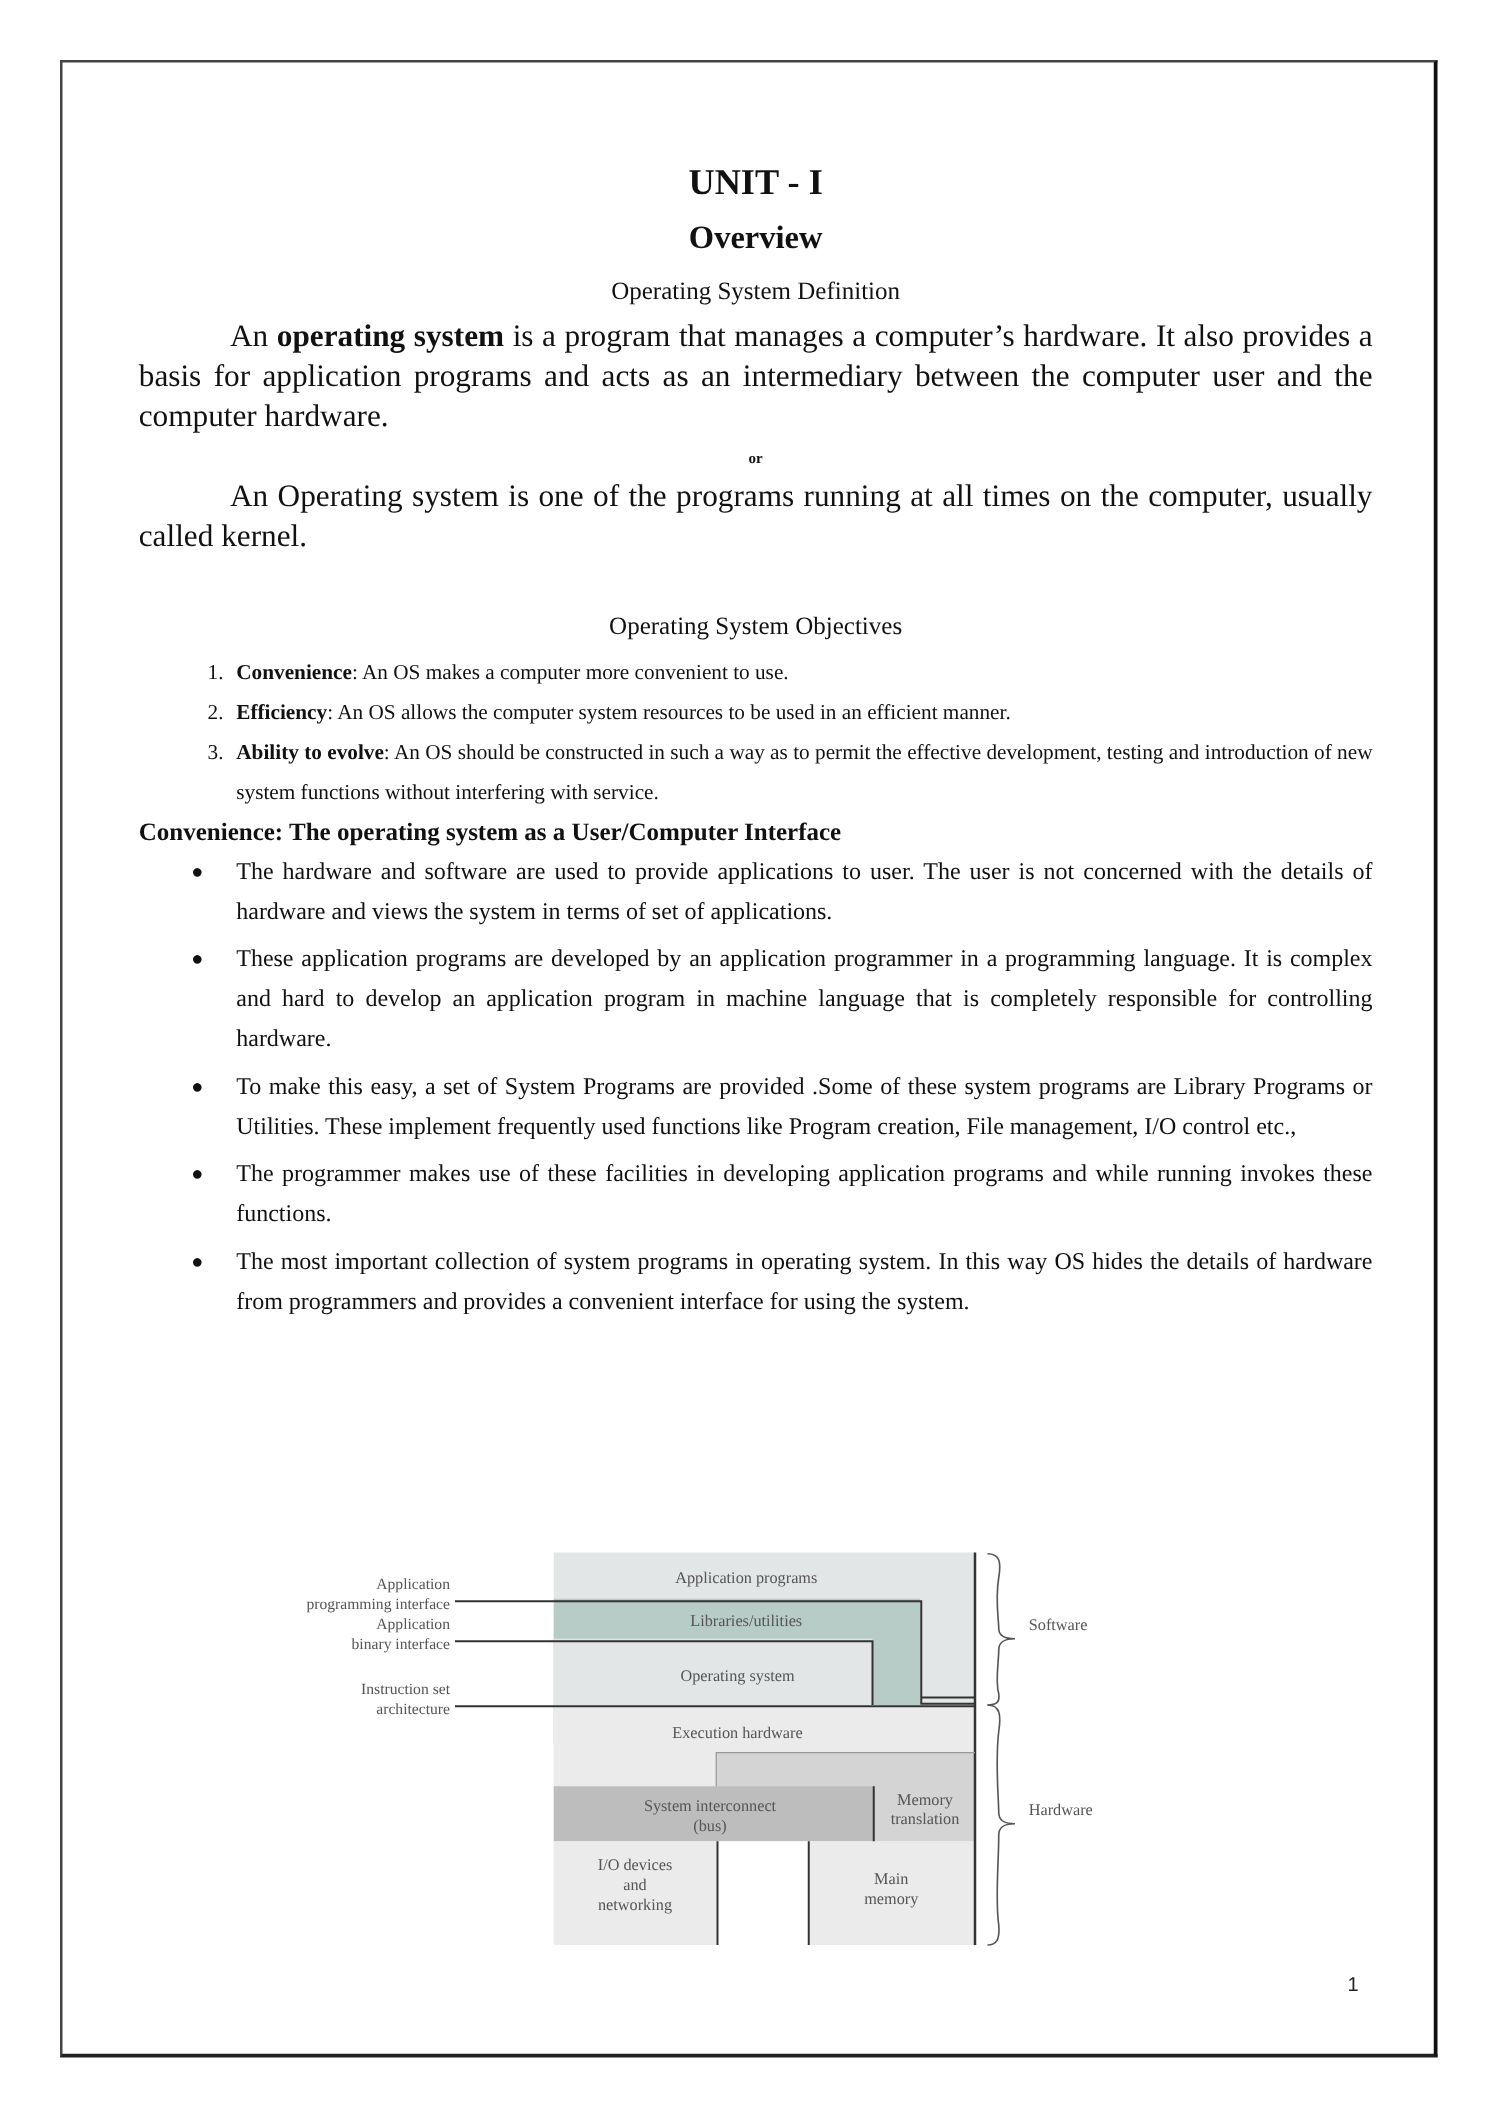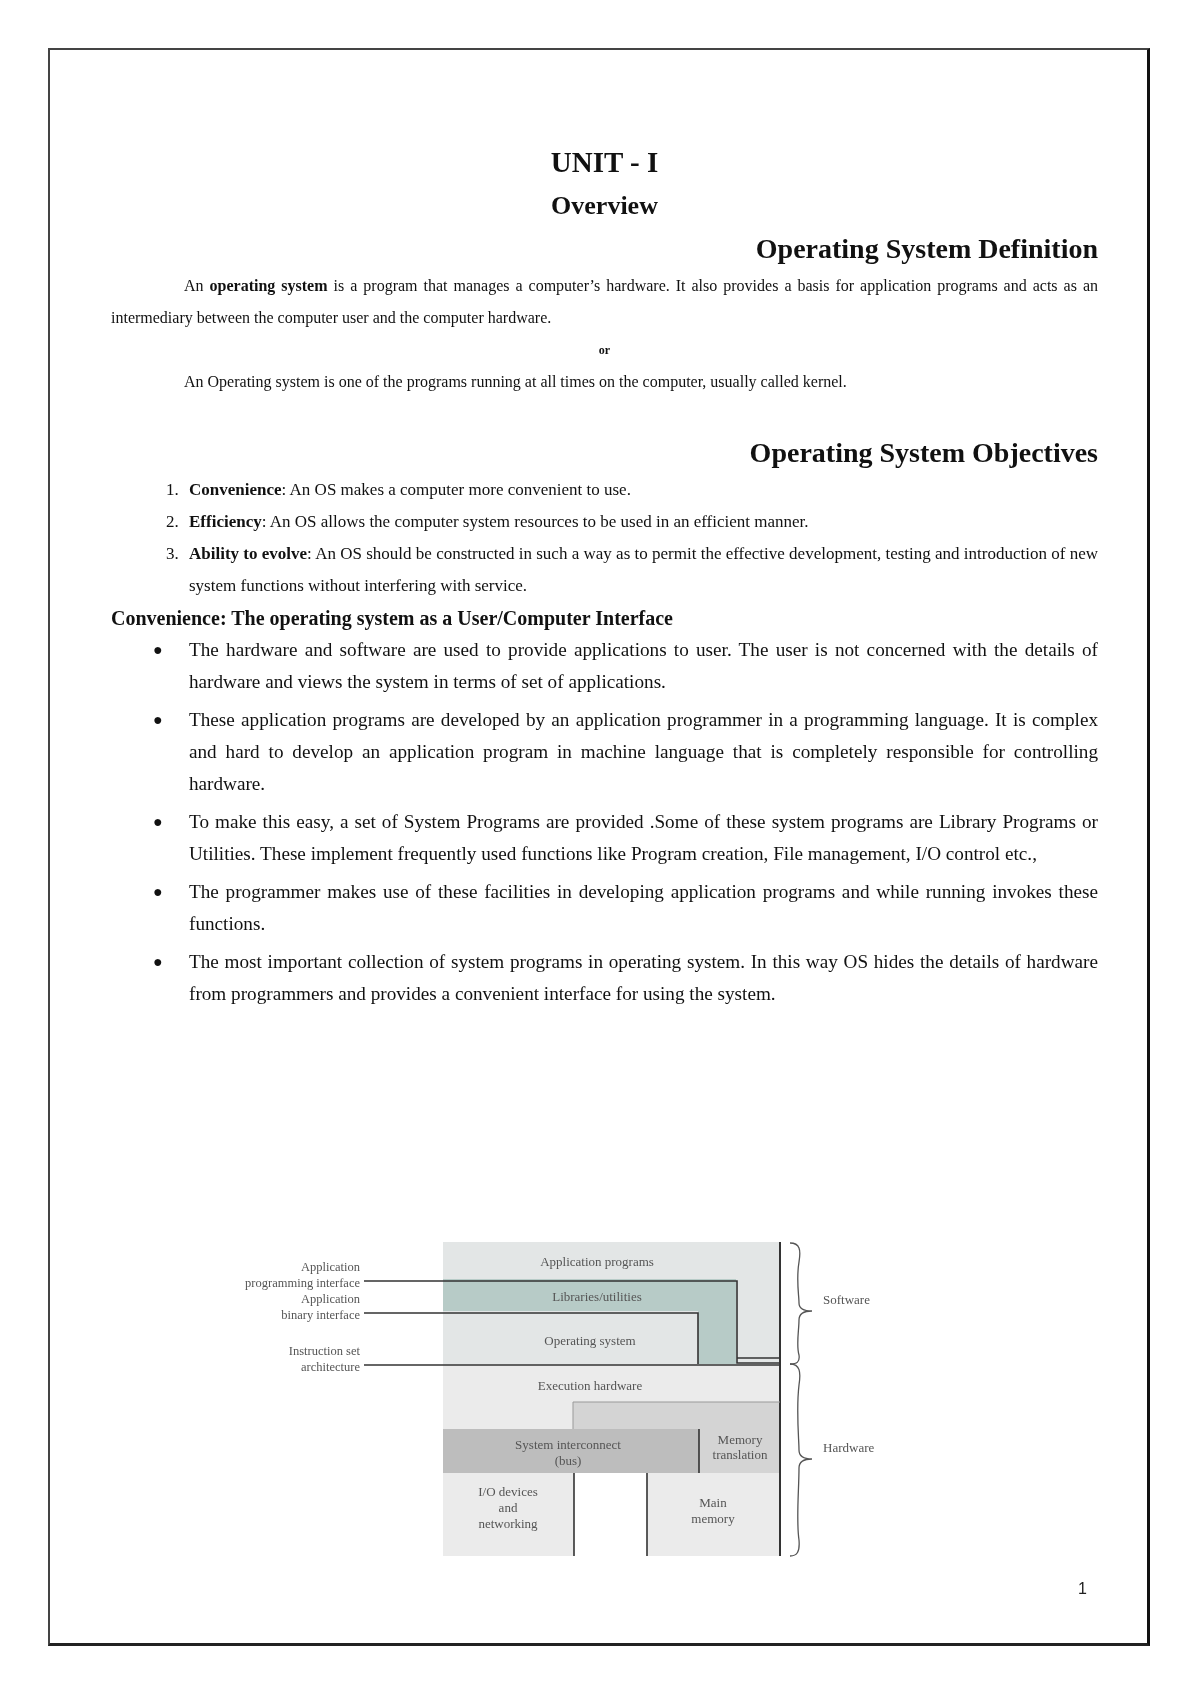--- a/index.html
+++ b/index.html
@@ -1,25 +1,25 @@
 <!DOCTYPE html>
 <html><head>
 <meta charset="utf-8">
 <style>
   html, body { margin: 0; padding: 0; background: #ffffff; }
   body { width: 1200px; height: 1696px; position: relative; overflow: hidden;
          font-family: "Liberation Serif", "DejaVu Serif", serif; color: #111; }
   .page-border { position: absolute; left: 48px; top: 48px; width: 1102px; height: 1598px;
                  border-top: 2px solid #444; border-left: 2px solid #444;
                  border-right: 3px solid #111; border-bottom: 3px solid #222; box-sizing: border-box; }
-  .content { position: absolute; left: 111px; top: 140px; width: 987px; }
+  .content { position: absolute; left: 111px; top: 124px; width: 987px; }
   .unit-title { text-align: center; font-weight: bold; font-size: 29px; margin: 0; line-height: 44px; }
   .overview-title { text-align: center; font-weight: bold; font-size: 26px; margin: 0; line-height: 44px; }
-  .section-title { text-align: right; font-weight: bold; font-size: 28px; margin: 0; line-height: 42px; }
-  .para { font-size: 16px; line-height: 32px; text-align: justify; margin: 0; }
+  .section-title { text-align: center; font-weight: normal; font-size: 20px; margin: 0; line-height: 42px; }
+  .para { font-size: 25px; line-height: 32px; text-align: justify; margin: 0; }
   .indent { text-indent: 73px; }
   .or { text-align: center; font-weight: bold; font-size: 12px; line-height: 32px; margin: 0; }
   .gap { height: 34px; }
   ol.objectives { margin: 0; padding-left: 72px; font-size: 17px; line-height: 32px; }
   ol.objectives li { text-align: justify; padding-left: 6px; }
   .subhead { font-weight: bold; font-size: 20px; line-height: 32px; margin: 0; }
   ul.bullets { margin: 0; padding-left: 72px; font-size: 19.2px; line-height: 32px; list-style: none; }
   ul.bullets li { position: relative; text-align: justify; padding-left: 6px; margin-bottom: 6px; }
   ul.bullets li .bullet { position: absolute; left: -30px; top: 0; font-size: 16px; }
   .diagram { position: absolute; left: 180px; top: 1240px; width: 720px; height: 320px; }

